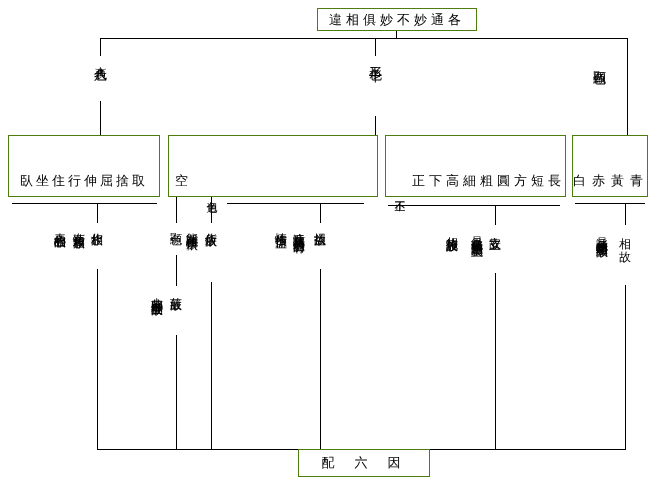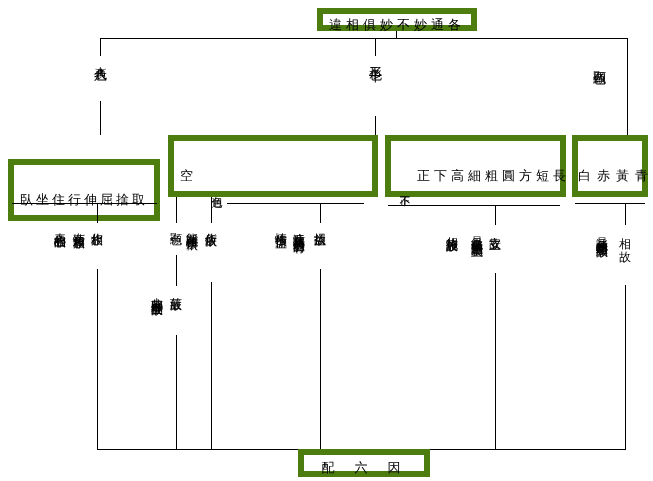--- a/index.html
+++ b/index.html
@@ -2,21 +2,21 @@
 <html><head>
 <meta charset="utf-8">
 <style>
   html,body{margin:0;padding:0;background:#fff;}
   #canvas{
     position:relative;width:653px;height:481px;background:#ffffff;
     font-family:"DejaVu Sans",sans-serif;color:#000;overflow:hidden;
   }
   .hline{position:absolute;height:1px;background:#000;}
   .vline{position:absolute;width:1px;background:#000;}
-  .nodebox{position:absolute;border:6px solid #4d7c0f;background:#fff;box-sizing:border-box;}
+  .nodebox{position:absolute;border:1px solid #4d7c0f;background:#fff;box-sizing:border-box;}
   .titlebox{font-size:13px;letter-spacing:4px;text-align:center;line-height:21px;}
   .vtext{
     position:absolute;writing-mode:vertical-rl;text-orientation:upright;
     font-size:12px;letter-spacing:1px;line-height:16px;width:16px;white-space:nowrap;
   }
   .blabel{font-size:13px;background:#fff;}
   .rowchars{position:absolute;font-size:13px;white-space:nowrap;}
   .stackpair{
     position:absolute;writing-mode:vertical-rl;text-orientation:upright;
     font-size:11px;line-height:13px;width:13px;letter-spacing:0;
@@ -37,21 +37,21 @@
   <div class="vtext blabel" style="left:92px;top:56px;font-size:13px;">表色八</div>
   <div class="vline" style="left:100px;top:101px;height:34px;"></div>
 
   <div class="vline" style="left:375px;top:38px;height:18px;"></div>
   <div class="vtext blabel" style="left:367px;top:56px;font-size:13px;">形色二十</div>
   <div class="vline" style="left:375px;top:116px;height:19px;"></div>
 
   <div class="vline" style="left:627px;top:38px;height:97px;"></div>
   <div class="vtext blabel" style="left:591px;top:60px;font-size:13px;">顯色四</div>
 
-  <div class="nodebox" style="left:8px;top:135px;width:152px;height:62px;margin-top:24px;">
+  <div class="nodebox" style="left:8px;top:135px;width:152px;height:62px;">
     <div class="rowchars" style="left:0;right:0;bottom:6px;text-align:center;letter-spacing:3px;">臥坐住行伸屈捨取</div>
   </div>
 
   <div class="nodebox" style="left:168px;top:135px;width:210px;height:62px;">
     <div class="rowchars" style="left:6px;bottom:6px;">空</div>
     <div class="stackpair" style="left:36px;bottom:3px;">迥色</div>
   </div>
 
   <div class="nodebox" style="left:385px;top:135px;width:181px;height:62px;">
     <div class="stackpair" style="left:7px;bottom:3px;">不正</div>

